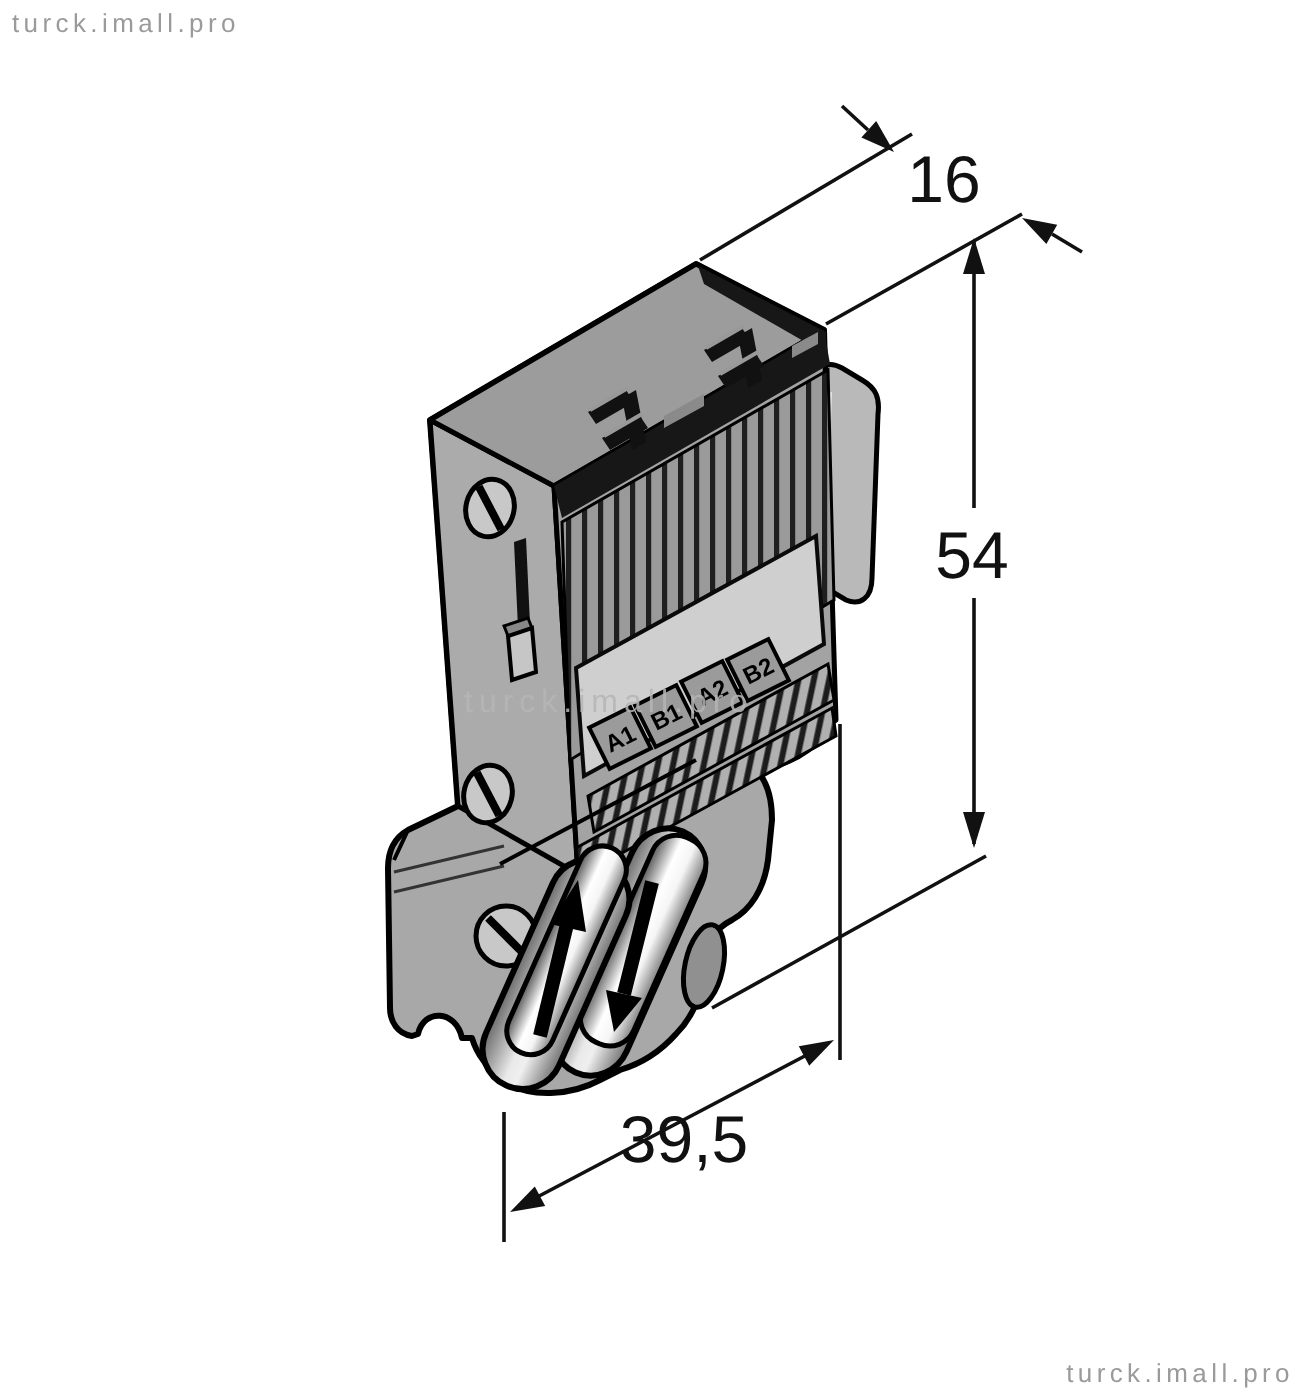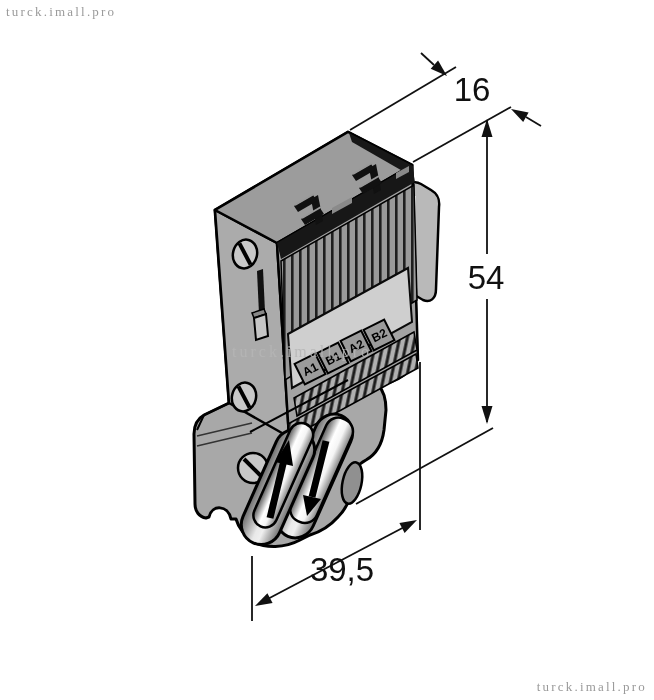--- a/index.html
+++ b/index.html
@@ -1,18 +1,18 @@
 <!DOCTYPE html>
 <html><head>
 <meta charset="utf-8">
 <style>
   html,body{margin:0;padding:0;background:#ffffff;}
   #stage{position:relative;width:654px;height:700px;background:#ffffff;overflow:hidden;
          font-family:"Liberation Sans",sans-serif;}
-  .wm{position:absolute;font-family:Liberation Serif, serif;
+  .wm{position:absolute;font-family:Liberation Sans, sans-serif;
       color:#9a9a9a;font-size:13px;letter-spacing:2.2px;white-space:nowrap;}
   .wm-tl{left:6px;top:4px;}
   .wm-br{right:7px;top:679px;}
   .wm-center{left:232px;top:343px;font-size:16px;letter-spacing:3px;color:#b6b6b6;
              opacity:.85;z-index:3;}
   svg{position:absolute;left:0;top:0;}
   svg text.dim{font-family:"Liberation Sans",sans-serif;font-size:33px;fill:#111;}
   svg text.term{font-family:"Liberation Sans",sans-serif;font-size:12px;font-weight:bold;fill:#000;}
 </style>
 </head>

